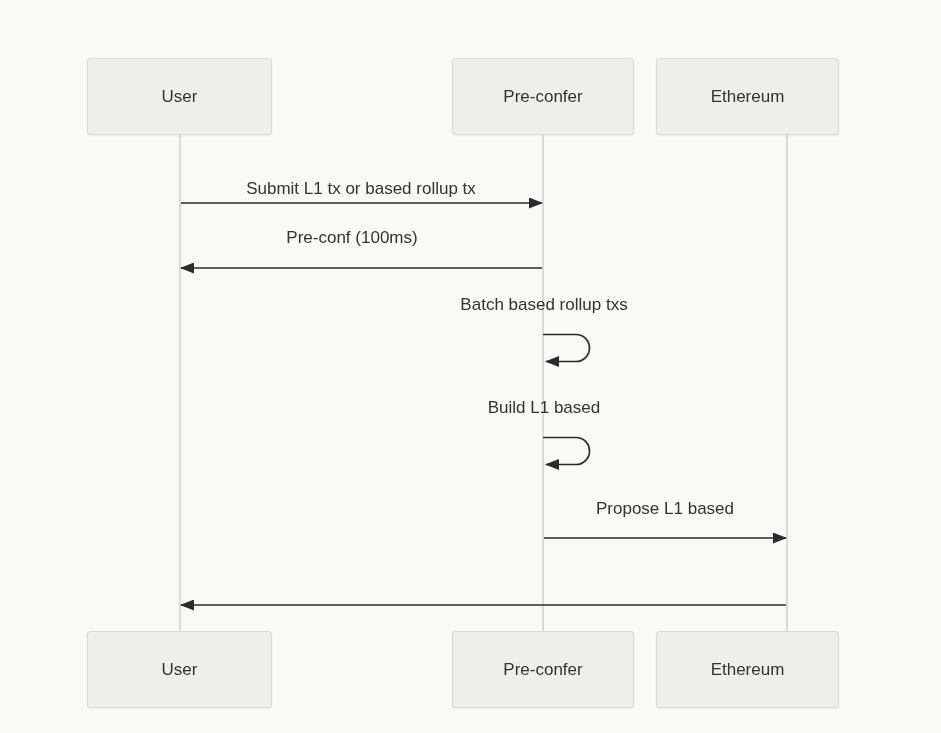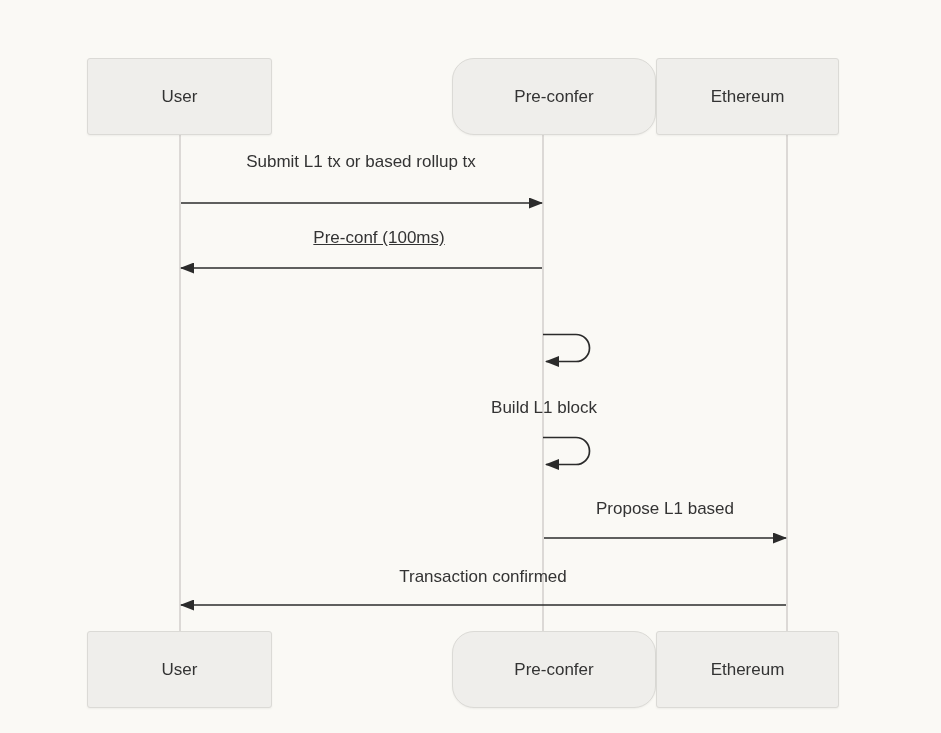--- a/index.html
+++ b/index.html
@@ -46,31 +46,31 @@
     box-shadow: 0 1px 2px rgba(0,0,0,0.05);
     display: flex;
     align-items: center;
     justify-content: center;
     font-size: 17px;
     color: var(--text, #333333);
   }
   .row-top    { top: 58px; }
   .row-bottom { top: 631px; }
   .box-user { left: 75px;  width: 185px; }
-  .box-pre  { left: 440px; width: 204px; border-radius: 22px; }
+  .box-pre  { left: 440px; width: 182px; }
   .box-eth  { left: 644px; width: 183px; }
   .msg-label {
     position: absolute;
     transform: translateX(-50%);
     white-space: nowrap;
     font-size: 17px;
     color: var(--text, #333333);
   }
-  .lbl-1 { left: 349px; top: 152px; }
-  .lbl-2 { left: 367px; top: 228px; text-decoration: underline; }
+  .lbl-1 { left: 349px; top: 179px; }
+  .lbl-2 { left: 340px; top: 228px; }
   .lbl-3 { left: 532px; top: 295px; }
   .lbl-4 { left: 532px; top: 398px; }
   .lbl-5 { left: 653px; top: 499px; }
   .lbl-6 { left: 471px; top: 567px; }
 </style>
 </head>
 <body>
 
 <div class="stage">
 
@@ -108,17 +108,17 @@
   </div>
   <div class="actor-box row-bottom box-pre">
     <span>Pre-confer</span>
   </div>
   <div class="actor-box row-bottom box-eth">
     <span>Ethereum</span>
   </div>
 
   <div class="msg-label lbl-1">Submit L1 tx or based rollup tx</div>
   <div class="msg-label lbl-2">Pre-conf (100ms)</div>
-  <div class="msg-label lbl-4">Build L1 block</div>
+  <div class="msg-label lbl-3">Batch based rollup txs</div>
+  <div class="msg-label lbl-4">Build L1 based</div>
   <div class="msg-label lbl-5">Propose L1 based</div>
-  <div class="msg-label lbl-6">Transaction confirmed</div>
 
 </div>
 
 </body></html>

